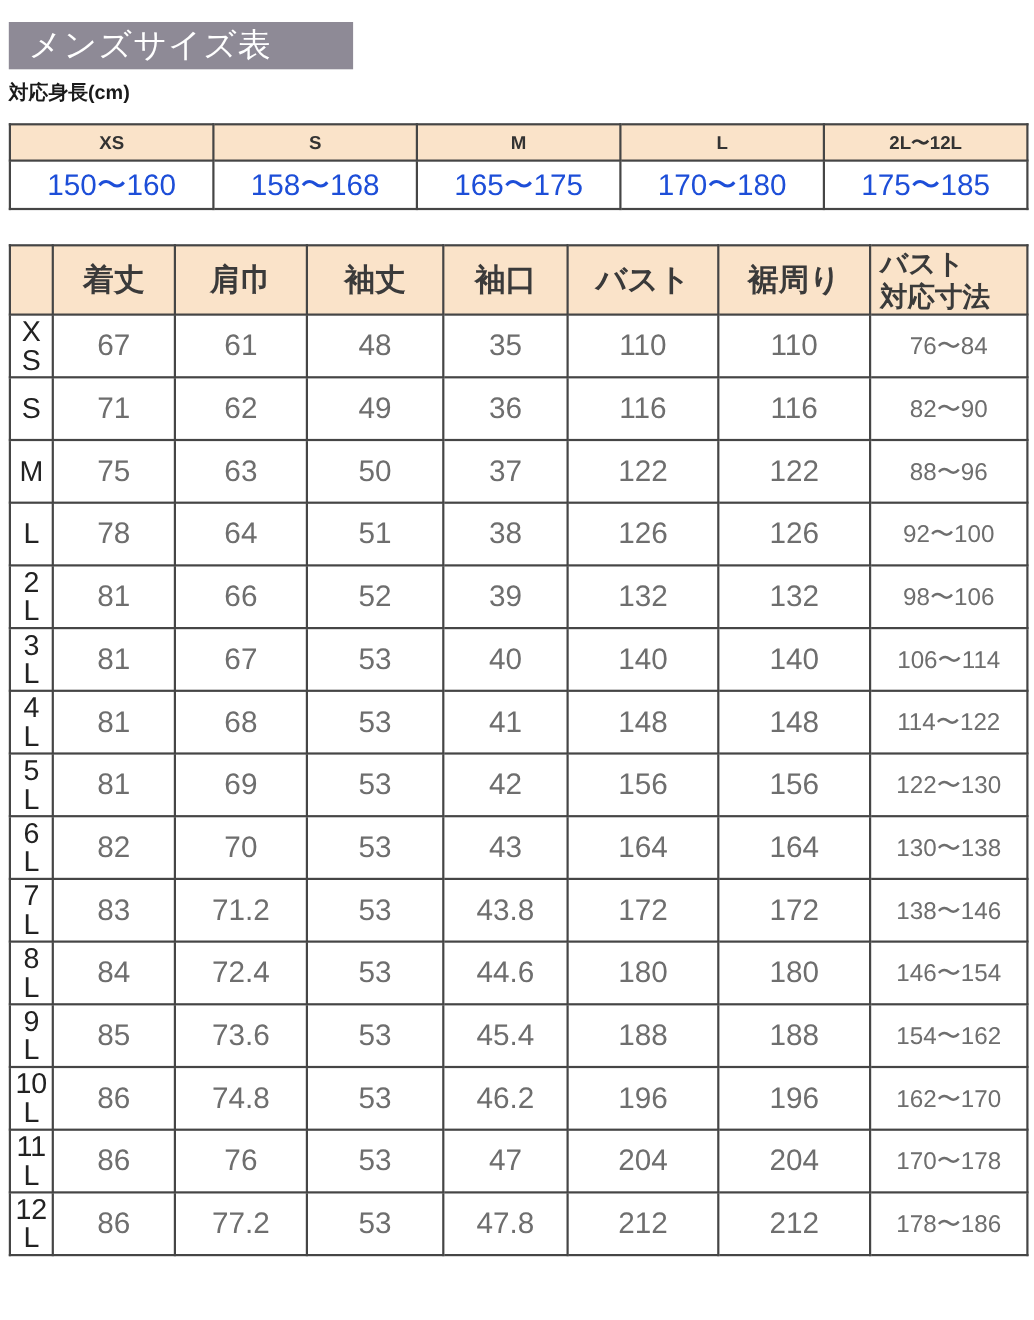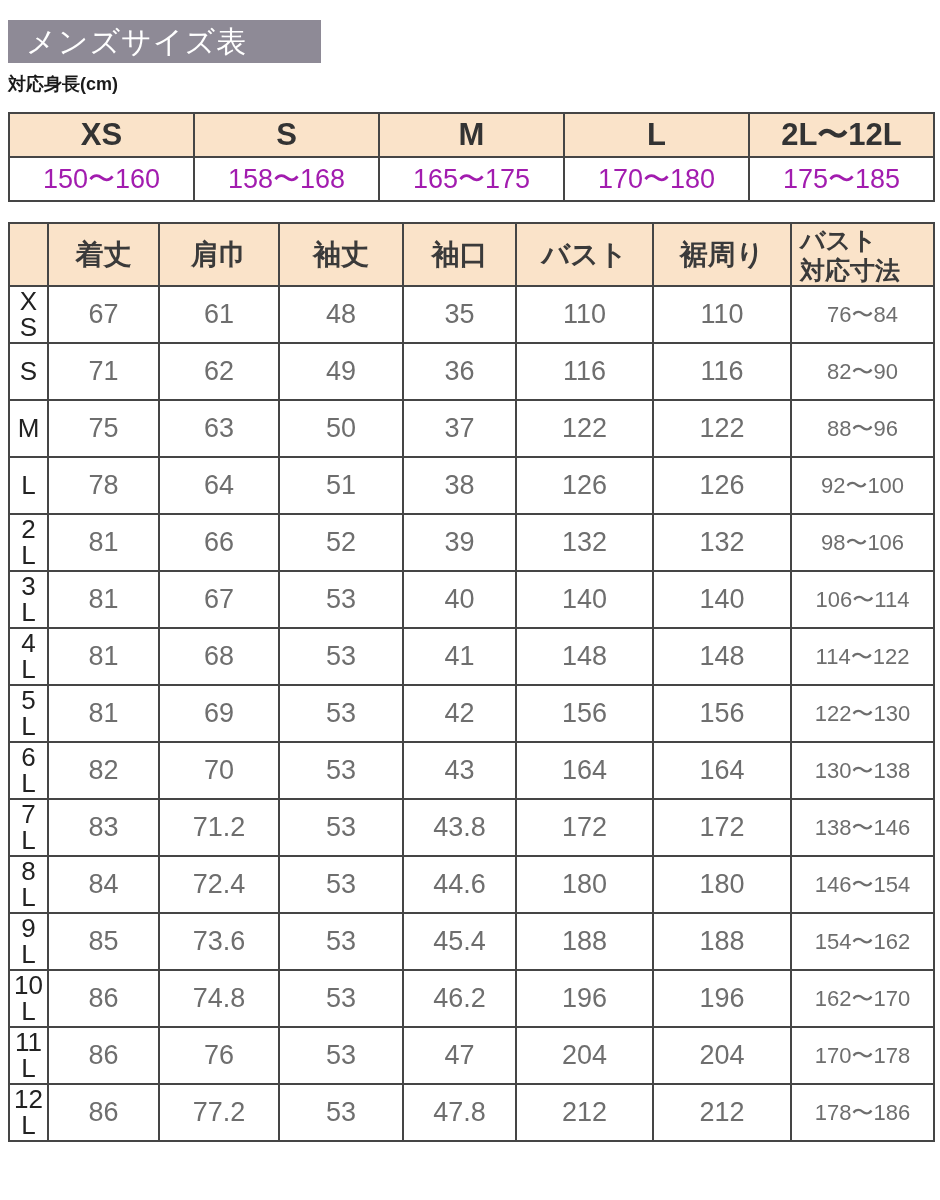--- a/index.html
+++ b/index.html
@@ -22,24 +22,24 @@
     font-size:18px; font-weight:bold; color:#1a1a1a;
   }
 
   table { border-collapse:collapse; table-layout:fixed; }
   th, td { border:2px solid #454545; padding:0; text-align:center; vertical-align:middle; }
 
   
   .height-table { position:absolute; left:8px; top:112px; width:925px; }
   .height-table thead th {
     background:#fae3c9; color:#333333;
-    font-size:31px; font-weight:bold; height:31px;
+    font-size:17px; font-weight:bold; height:31px;
   }
   .height-table tbody td {
-    background:#ffffff; color:#a21caf;
+    background:#ffffff; color:#1d4ed8;
     font-size:27px; height:42px;
   }
 
   
   .size-table { position:absolute; left:8px; top:222px; width:925px; }
   .size-table thead th {
     background:#fae3c9; color:#3a3a3a;
     font-size:28px; font-weight:bold; height:61px;
   }
   .size-table thead th.bust-range-header {

